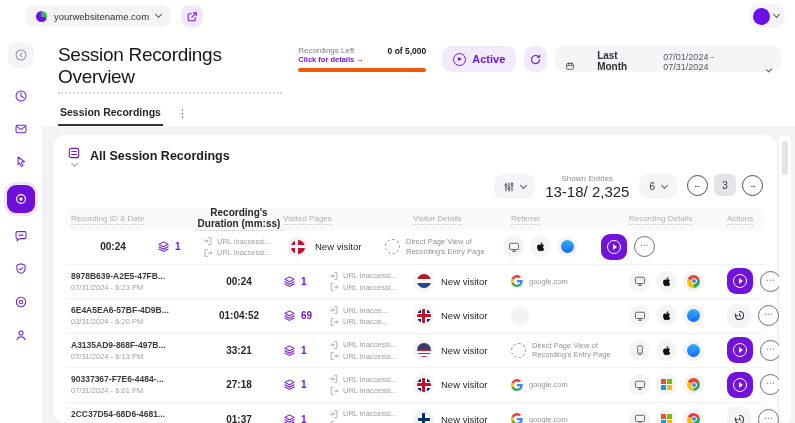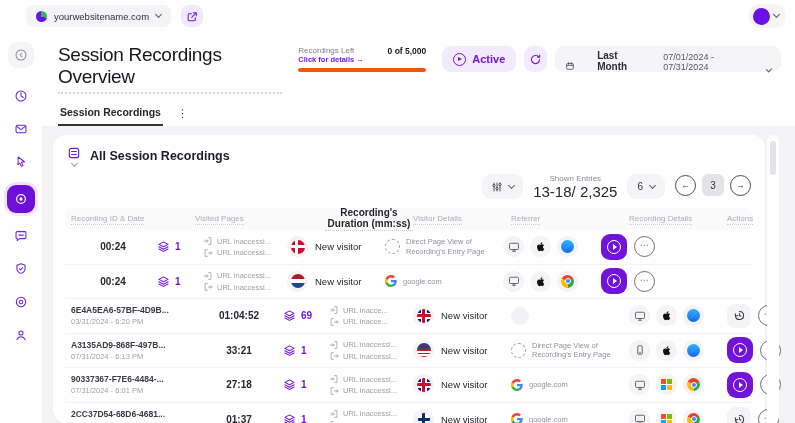--- a/index.html
+++ b/index.html
@@ -46,21 +46,21 @@
   .date-pill .period{font-size:10px;font-weight:bold;color:#2f2f36}
   .date-pill .range{font-size:9px;color:#55585e}
   .date-pill .cal{color:#44474d}
 
   
   .tabbar{display:flex;align-items:flex-end;padding:4px 16px 0 16px;gap:14px}
   .tab{font-size:10.5px;font-weight:bold;color:#26262c;padding:4px 2px 6px 2px;border-bottom:2px solid #33333b;cursor:pointer}
   .kebab{font-size:11px;color:#44474d;padding-bottom:6px;cursor:pointer}
 
   
-  .content{flex:1;background:#f3f3f6;padding:9px 16px 0 11px;display:flex;min-height:0}
+  .content{flex:1;background:#f3f3f6;padding:9px 4px 0 11px;display:flex;min-height:0}
   .card{flex:1;background:#fff;border-radius:13px;box-shadow:0 1px 2px rgba(20,20,40,.04);min-width:0}
   .scroll-strip{width:12px;margin-left:2px;background:#fff;border-radius:8px;position:relative}
   .scroll-thumb{position:absolute;top:6px;left:3px;width:6px;height:34px;border-radius:3px;background:#e3e3e8}
 
   .card-head{display:flex;align-items:center;gap:9px;padding:11px 14px 2px 14px}
   .card-head-icon{display:flex;flex-direction:column;align-items:center;color:#7315db}
   .card-head-icon .chev{border-color:#9aa0a8;margin-top:1px}
   .card-title{font-size:12.5px;font-weight:bold;color:#1d1d23}
 
   .card-controls{display:flex;align-items:center;padding:6px 14px 8px 14px}
@@ -368,24 +368,24 @@
                 <button class="pg-btn">←</button>
                 <span class="pg-cur">3</span>
                 <button class="pg-btn">→</button>
               </div>
             </div>
           </div>
 
           <div class="table">
             <div class="thead">
               <div class="th col c-id"><span>Recording ID &amp; Date</span></div>
+              <div class="th col c-dur"><span>Recording's Duration (mm:ss)</span></div>
               <div class="th col c-pages">
                   <span>Visited Pages</span>
                 </div>
-              <div class="th col c-dur"><span>Recording's Duration (mm:ss)</span></div>
               <div class="th col c-visitor">
                   <span>Visitor Details</span>
                 </div>
               <div class="th col c-ref">
                   <span>Referrer</span>
                 </div>
               <div class="th col c-dev">
                   <span>Recording Details</span>
                 </div>
               <div class="th col c-act">
@@ -448,20 +448,24 @@
                         <span class="play-tri"></span>
                       </span>
                     </button>
                     <button class="more-btn">
                       <span class="dots">⋯</span>
                     </button>
                   </div>
   </div>
 
   <div class="trow">
+    <div class="col c-id">
+      <div class="rid">8978B639-A2E5-47FB...</div>
+      <div class="rdate">07/31/2024 - 6:23 PM</div>
+    </div>
     <div class="col c-dur">00:24</div>
     <div class="col c-pages">
       <div class="pages-count">
         <svg class="i13 layers" viewBox="0 0 24 24">
                         <use href="#icon-layers"></use>
                       </svg>
         <span class="pcount">1</span>
       </div>
       <div class="urls">
         <div class="url-line">

